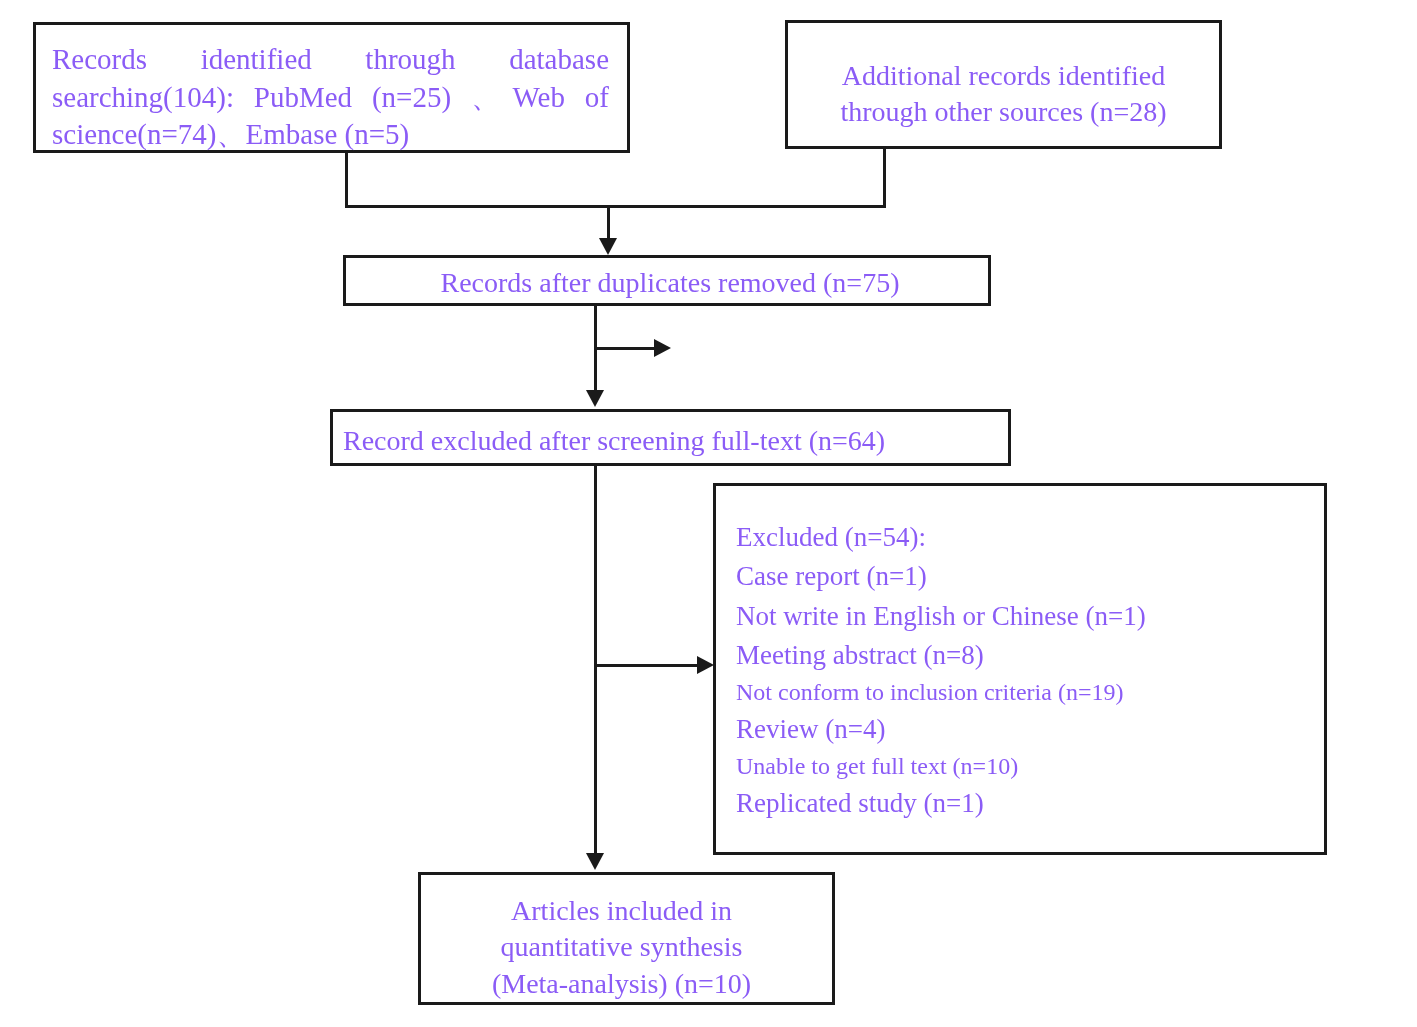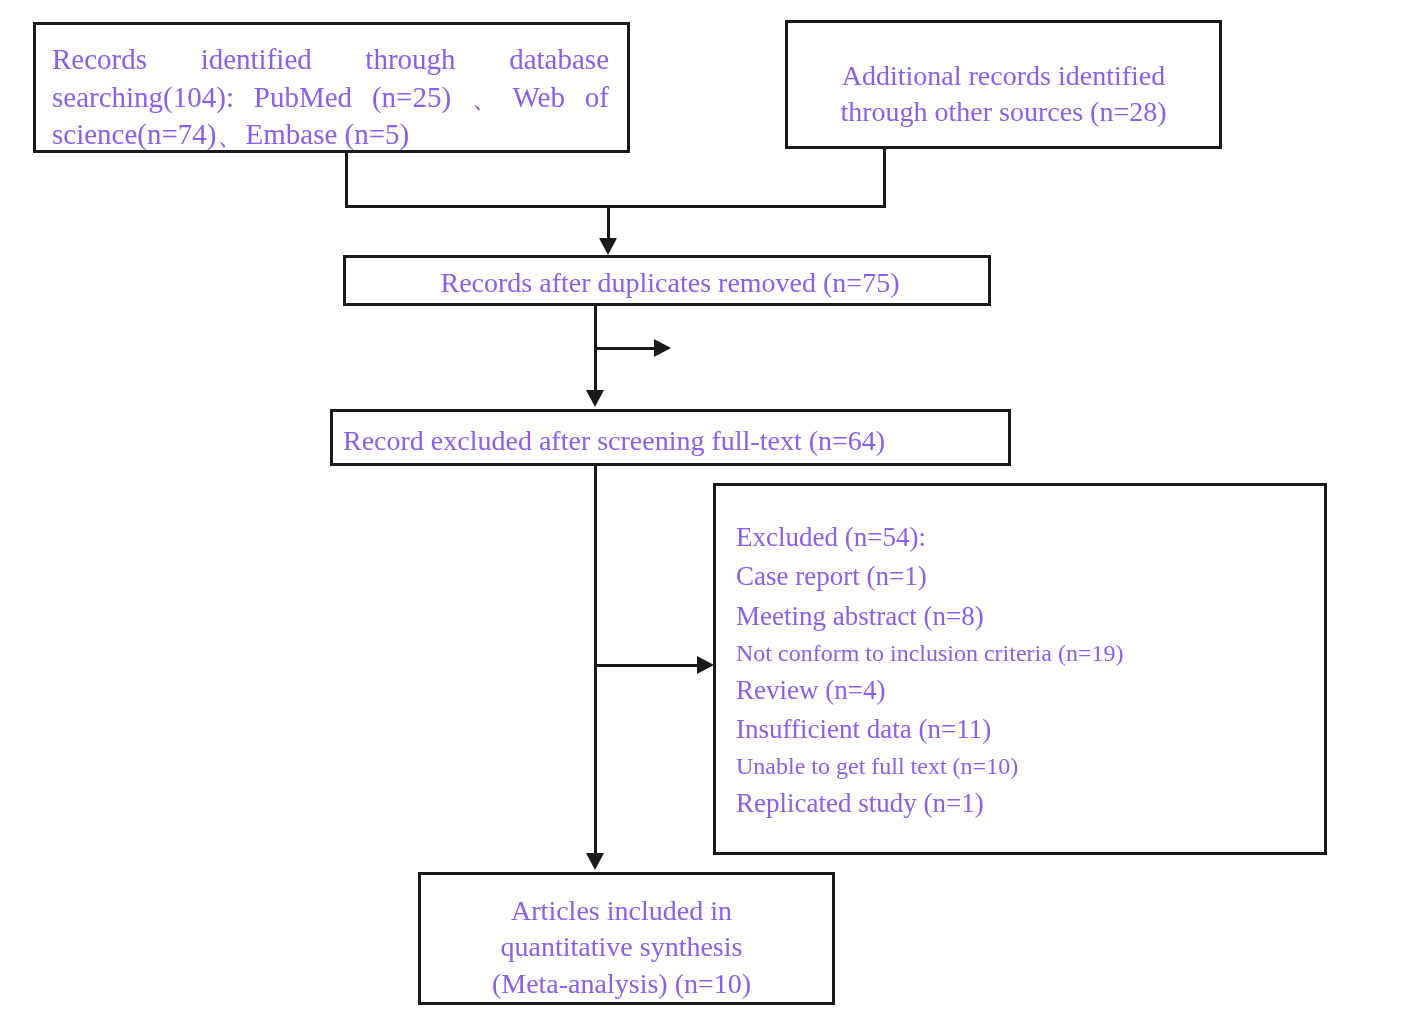--- a/index.html
+++ b/index.html
@@ -142,24 +142,24 @@
   </div>
 
   <div class="conn vline" style="left:594px; top:466px; height:389px;"></div>
   <div class="conn hline" style="left:594px; top:664px; width:105px;"></div>
   <div class="arrow-right" style="left:697px; top:656px;"></div>
   <div class="arrow-down" style="left:586px; top:853px;"></div>
 
   <div class="node" id="node-exclusion-reasons">
     <span class="reason">Excluded (n=54):</span>
     <span class="reason">Case report (n=1)</span>
+    <span class="reason">Not write in English or Chinese (n=1)</span>
     <span class="reason">Meeting abstract (n=8)</span>
     <span class="reason big">Not conform to inclusion criteria (n=19)</span>
     <span class="reason">Review (n=4)</span>
-    <span class="reason">Insufficient data (n=11)</span>
     <span class="reason big">Unable to get full text (n=10)</span>
     <span class="reason">Replicated study (n=1)</span>
   </div>
 
   <div class="node" id="node-included">
     <span class="txt">Articles included in
 quantitative synthesis
 (Meta-analysis) (n=10)</span>
   </div>
 

